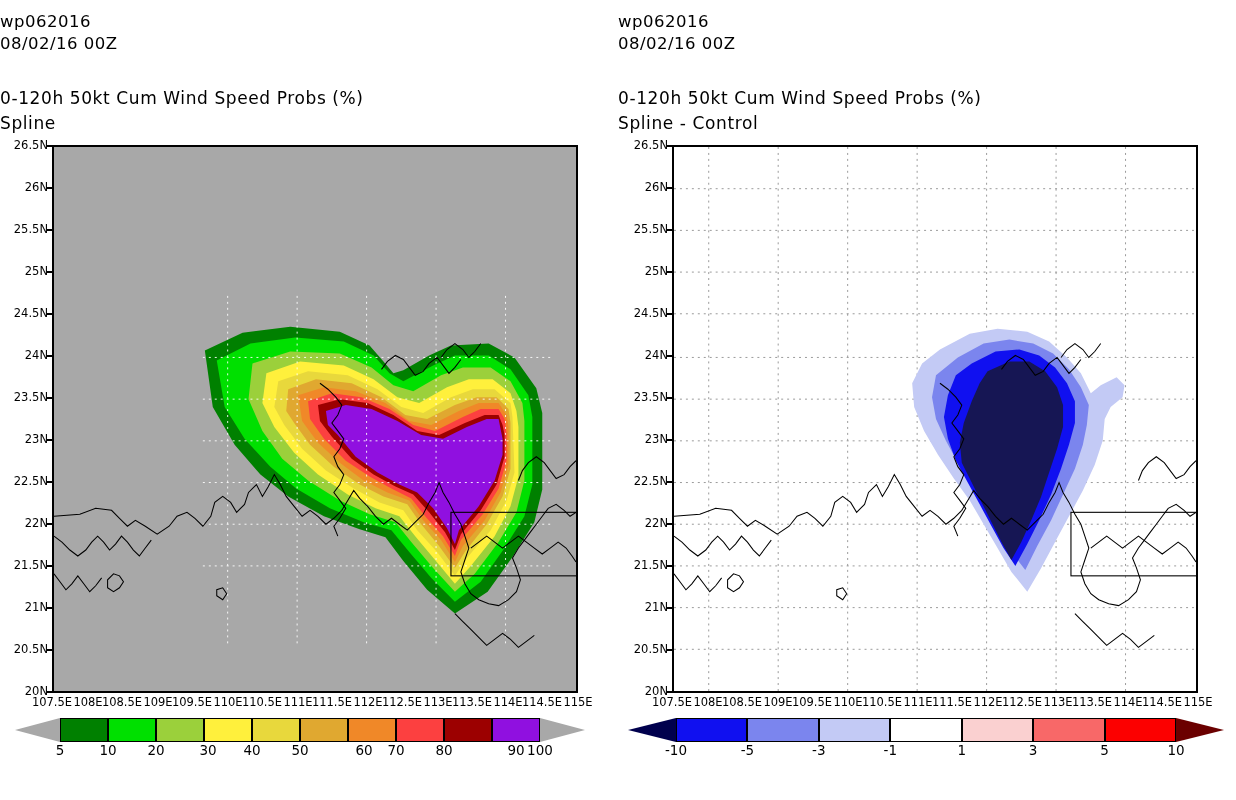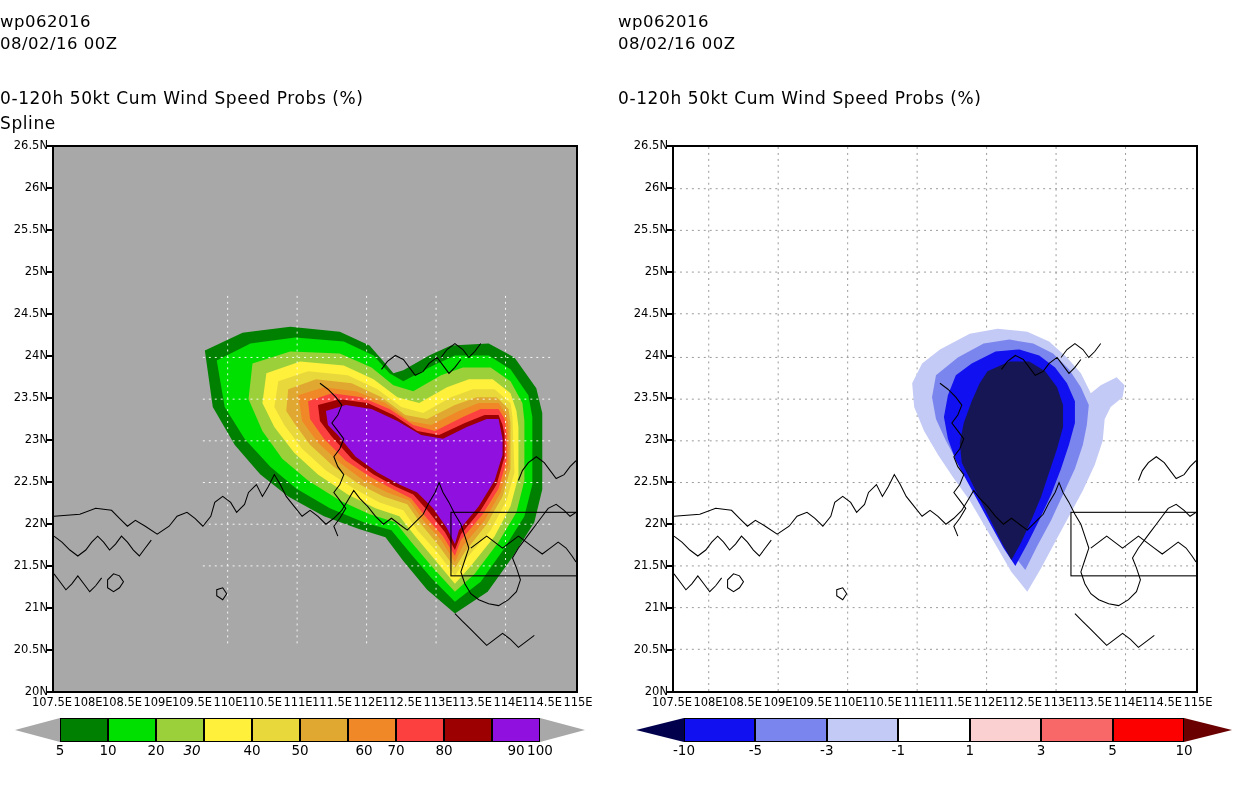--- a/index.html
+++ b/index.html
@@ -164,37 +164,38 @@
         <div class="cb-sw" style="width: 48px; background: rgb(224, 168, 48);"></div>
         <div class="cb-sw" style="width: 48px; background: rgb(240, 136, 40);"></div>
         <div class="cb-sw" style="width: 48px; background: rgb(252, 64, 64);"></div>
         <div class="cb-sw" style="width: 48px; background: rgb(156, 0, 0);"></div>
         <div class="cb-sw" style="width: 48px; background: rgb(144, 16, 224);"></div>
       </div>
     <div class="cb-labels" id="cbl-lb" style="left:0;width:480px;">
         <div class="cb-lab" style="left: -20px;">5</div>
         <div class="cb-lab" style="left: 28px;">10</div>
         <div class="cb-lab" style="left: 76px;">20</div>
-        <div class="cb-lab" style="left: 112px; font-style: italic;">30</div>
+        <div class="cb-lab" style="left: 128px;">30</div>
         <div class="cb-lab" style="left: 172px; text-align: center;">40</div>
         <div class="cb-lab" style="left: 220px;">50</div>
         <div class="cb-lab" style="left: 284px;">60</div>
         <div class="cb-lab" style="left: 316px;">70</div>
         <div class="cb-lab" style="left: 364px;">80</div>
         <div class="cb-lab" style="left: 436px;">90</div>
         <div class="cb-lab" style="left: 460px;">100</div>
       </div>
   </div>
 </div>
 
 <div class="panel" id="panel-right">
 
   <div class="title-block t-id">wp062016</div>
   <div class="title-block t-date">08/02/16 00Z</div>
   <div class="title-block t-main">0-120h 50kt Cum Wind Speed Probs (%)</div>
+  <div class="title-block t-sub">Spline - Control</div>
 
   <div class="map-frame" id="map-right" style="left:54px;">
     <div class="map-inner">
       <svg class="map-svg" viewBox="0 0 526 548" preserveAspectRatio="none">
         <defs>
             <clipPath id="clipR">
               <rect x="0" y="0" width="526" height="548"></rect>
             </clipPath>
           </defs>
         <g clip-path="url(#clipR)">
@@ -288,21 +289,21 @@
     <div class="xlab" style="left:306px;top:697px;width:56px;">111.5E</div>
     <div class="xlab" style="left:345px;top:697px;width:50px;">112E</div>
     <div class="xlab" style="left:376px;top:697px;width:56px;">112.5E</div>
     <div class="xlab" style="left:415px;top:697px;width:50px;">113E</div>
     <div class="xlab" style="left:446px;top:697px;width:56px;">113.5E</div>
     <div class="xlab" style="left:485px;top:697px;width:50px;">114E</div>
     <div class="xlab" style="left:516px;top:697px;width:56px;">114.5E</div>
     <div class="xlab" style="left:555px;top:697px;width:50px;">115E</div>
   </div>
 
-  <div class="cbar" id="cbar-right" style="left:66px;width:500px;border-radius:12px;">
+  <div class="cbar" id="cbar-right" style="left:58px;width:500px;border-radius:12px;">
     <div class="cb-arrow" style="left:-48px;border-top:12px solid transparent;border-bottom:12px solid transparent;border-right:48px solid #00004d;"></div>
     <div class="cb-arrow" style="left:500px;border-top:12px solid transparent;border-bottom:12px solid transparent;border-left:48px solid #6b0000;"></div>
     <div class="cb-swatches" id="cbr-sw" style="left:0;width:500px;">
         <div class="cb-sw" style="width: 71.4286px; background: rgb(16, 16, 240);"></div>
         <div class="cb-sw" style="width: 71.4286px; background: rgb(123, 133, 238);"></div>
         <div class="cb-sw" style="width: 71.4286px; background: rgb(195, 202, 245);"></div>
         <div class="cb-sw" style="width: 71.4286px; background: rgb(255, 255, 255);"></div>
         <div class="cb-sw" style="width: 71.4286px; background: rgb(250, 208, 208);"></div>
         <div class="cb-sw" style="width: 71.4286px; background: rgb(248, 104, 104);"></div>
         <div class="cb-sw" style="width: 71.4286px; background: rgb(252, 0, 0);"></div>

